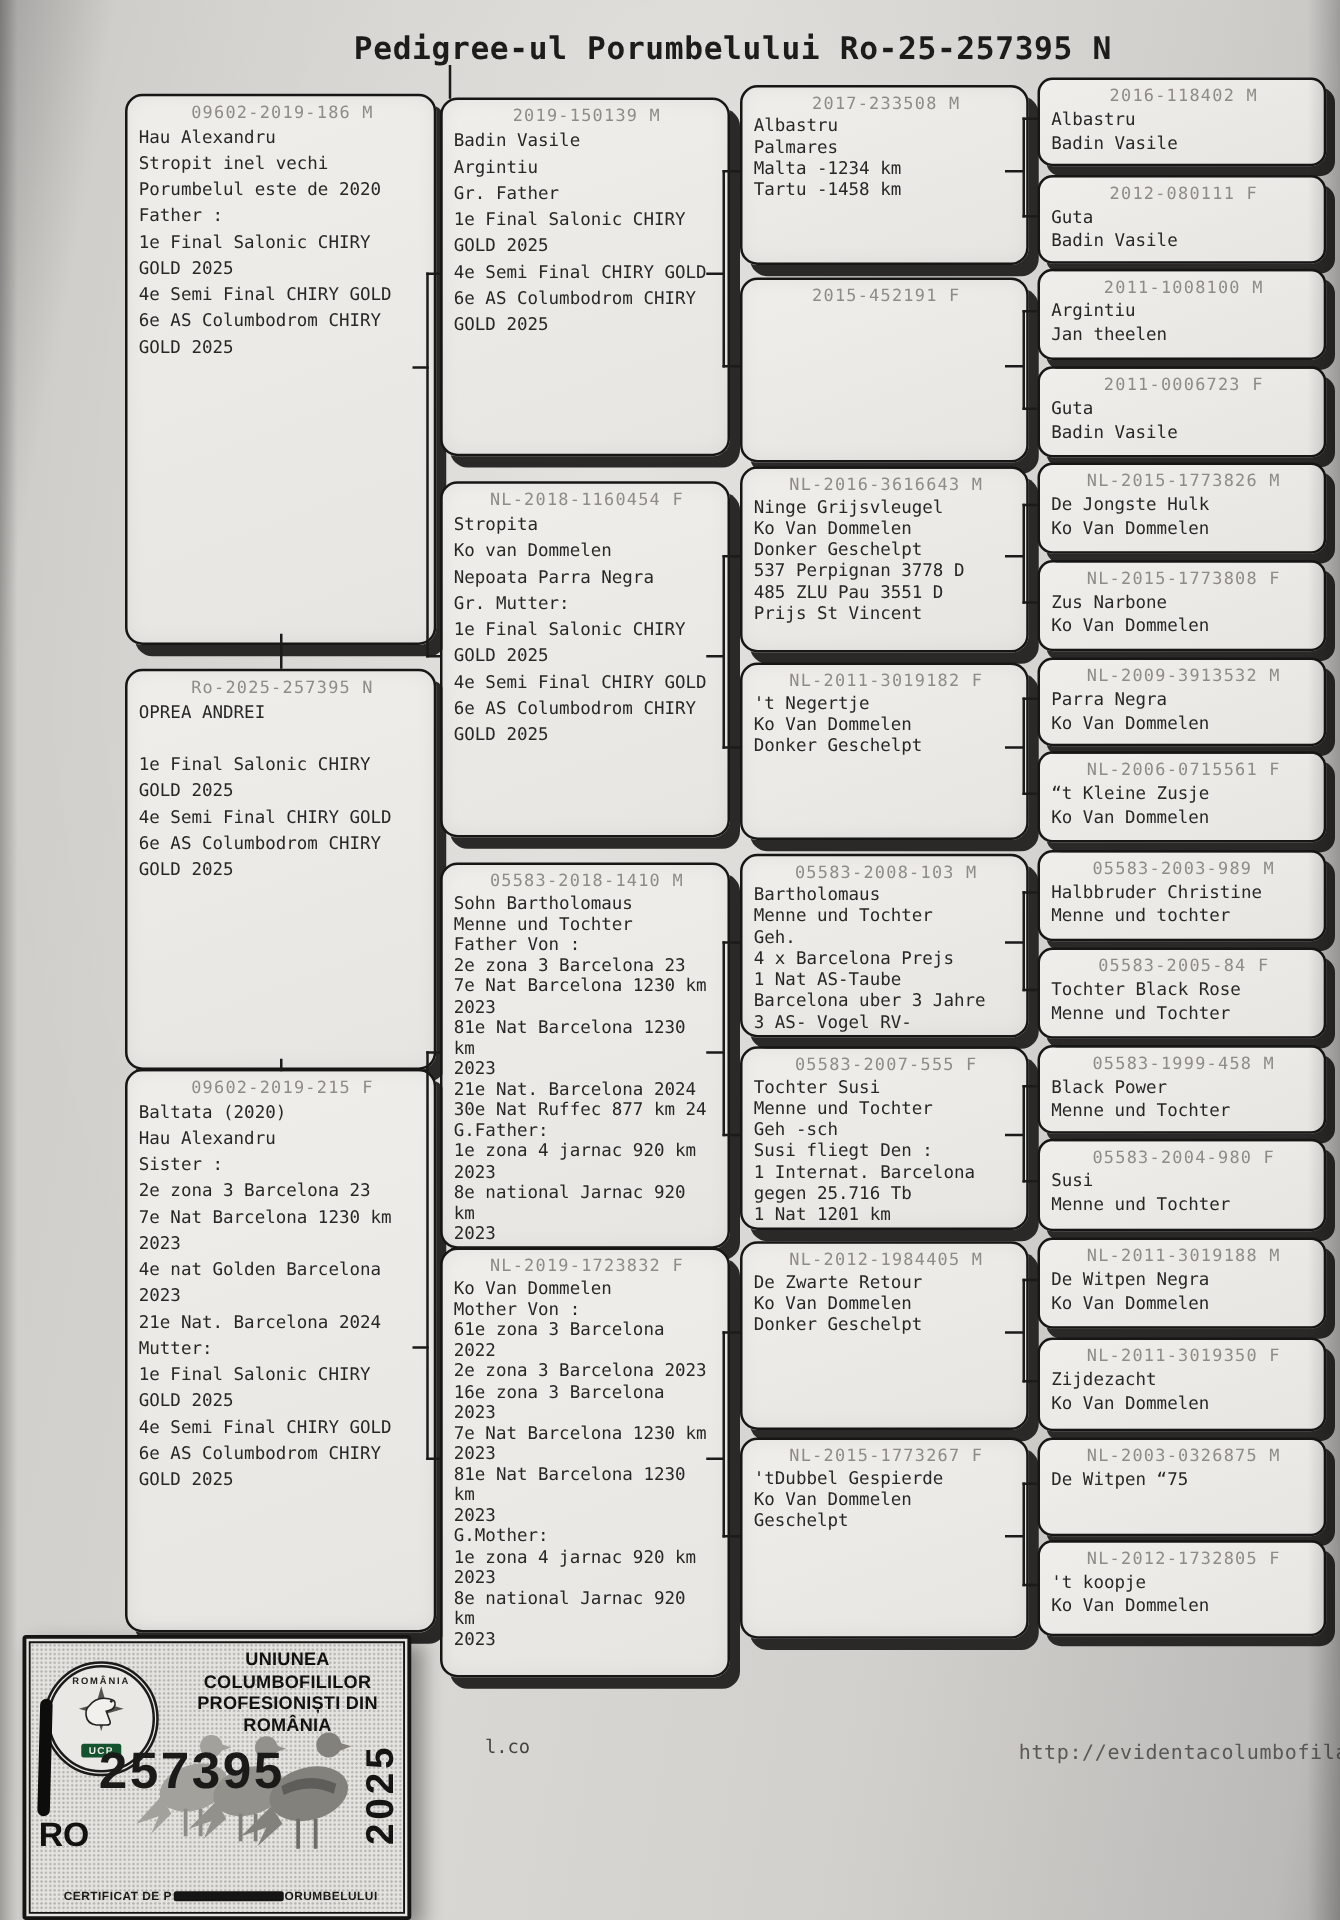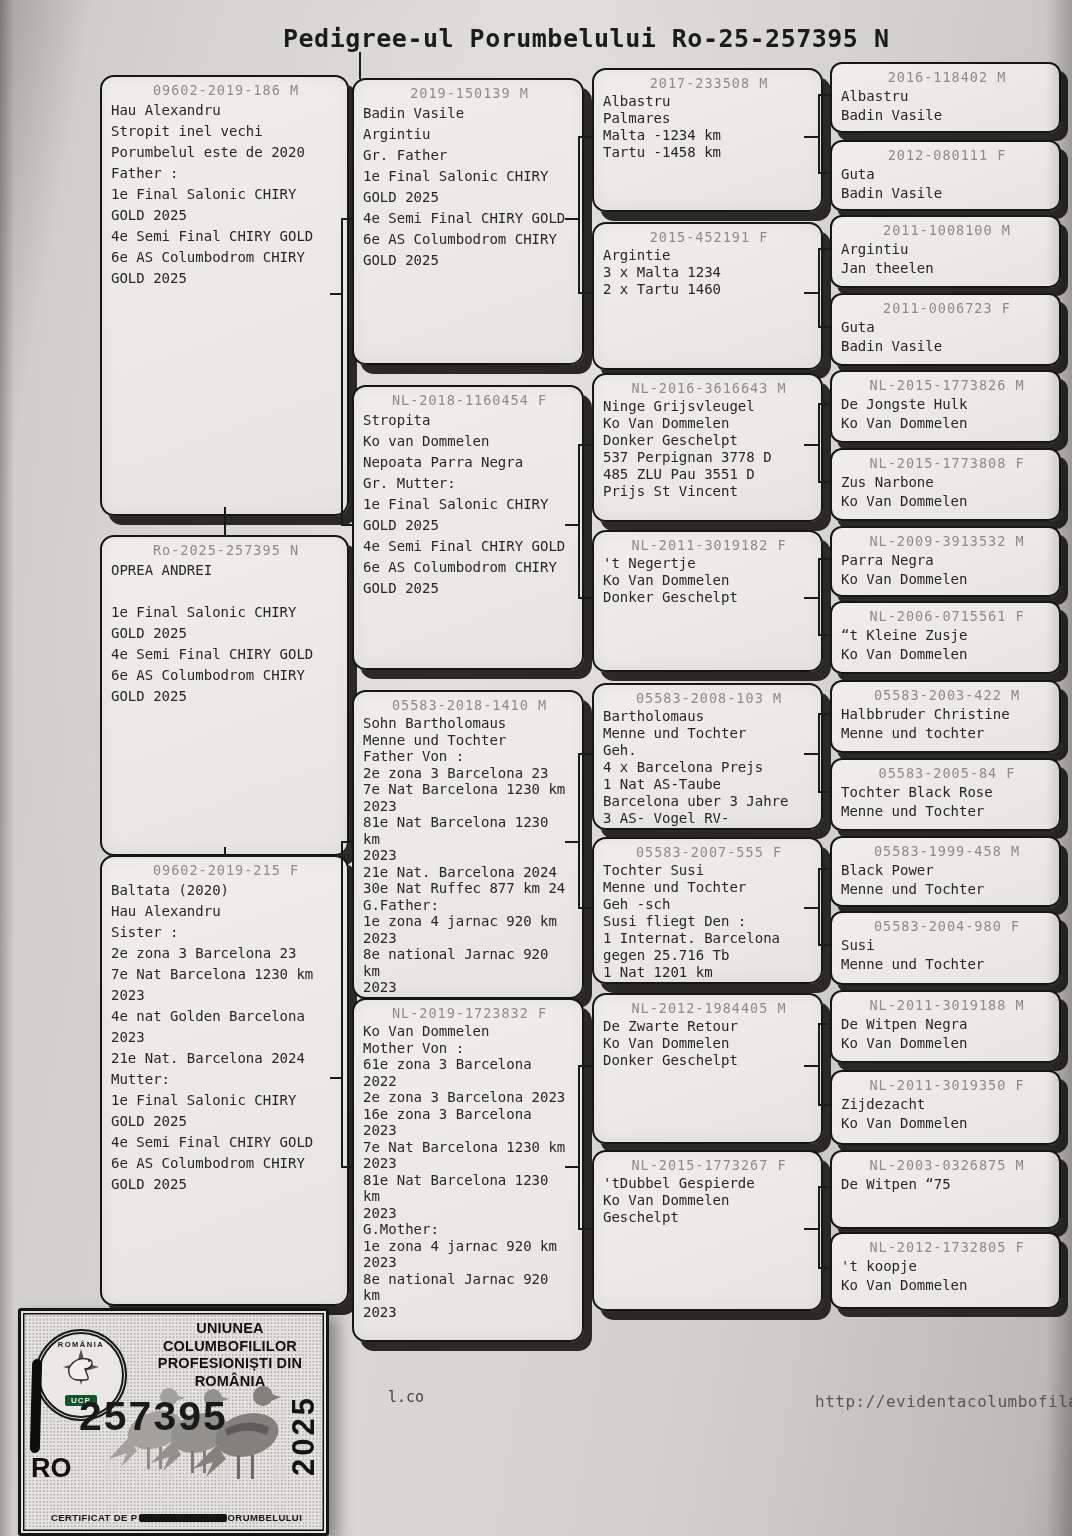--- a/index.html
+++ b/index.html
@@ -174,23 +174,20 @@
 
   <div class="pbox lh17" style="left:592px;top:68px;width:212px;height:133px">
     <span class="ring">2017-233508 M</span>
     <div class="btxt">Albastru
 Palmares
 Malta -1234 km
 Tartu -1458 km</div>
   </div>
   <div class="pbox lh17" style="left:592px;top:222px;width:212px;height:137px">
     <span class="ring">2015-452191 F</span>
-    <div class="btxt">Argintie
-3 x Malta 1234
-2 x Tartu 1460</div>
   </div>
   <div class="pbox lh17" style="left:592px;top:373px;width:212px;height:138px">
     <span class="ring">NL-2016-3616643 M</span>
     <div class="btxt">Ninge Grijsvleugel
 Ko Van Dommelen
 Donker Geschelpt
 537 Perpignan 3778 D
 485 ZLU Pau 3551 D
 Prijs St Vincent</div>
   </div>
@@ -267,21 +264,21 @@
     <span class="ring">NL-2009-3913532 M</span>
     <div class="btxt">Parra Negra
 Ko Van Dommelen</div>
   </div>
   <div class="pbox g4" style="left:830px;top:601px;width:212px;height:62px">
     <span class="ring">NL-2006-0715561 F</span>
     <div class="btxt">“t Kleine Zusje
 Ko Van Dommelen</div>
   </div>
   <div class="pbox g4" style="left:830px;top:680px;width:212px;height:62px">
-    <span class="ring">05583-2003-422 M</span>
+    <span class="ring">05583-2003-989 M</span>
     <div class="btxt">Halbbruder Christine
 Menne und tochter</div>
   </div>
   <div class="pbox g4" style="left:830px;top:758px;width:212px;height:62px">
     <span class="ring">05583-2005-84 F</span>
     <div class="btxt">Tochter Black Rose
 Menne und Tochter</div>
   </div>
   <div class="pbox g4" style="left:830px;top:836px;width:212px;height:60px">
     <span class="ring">05583-1999-458 M</span>

